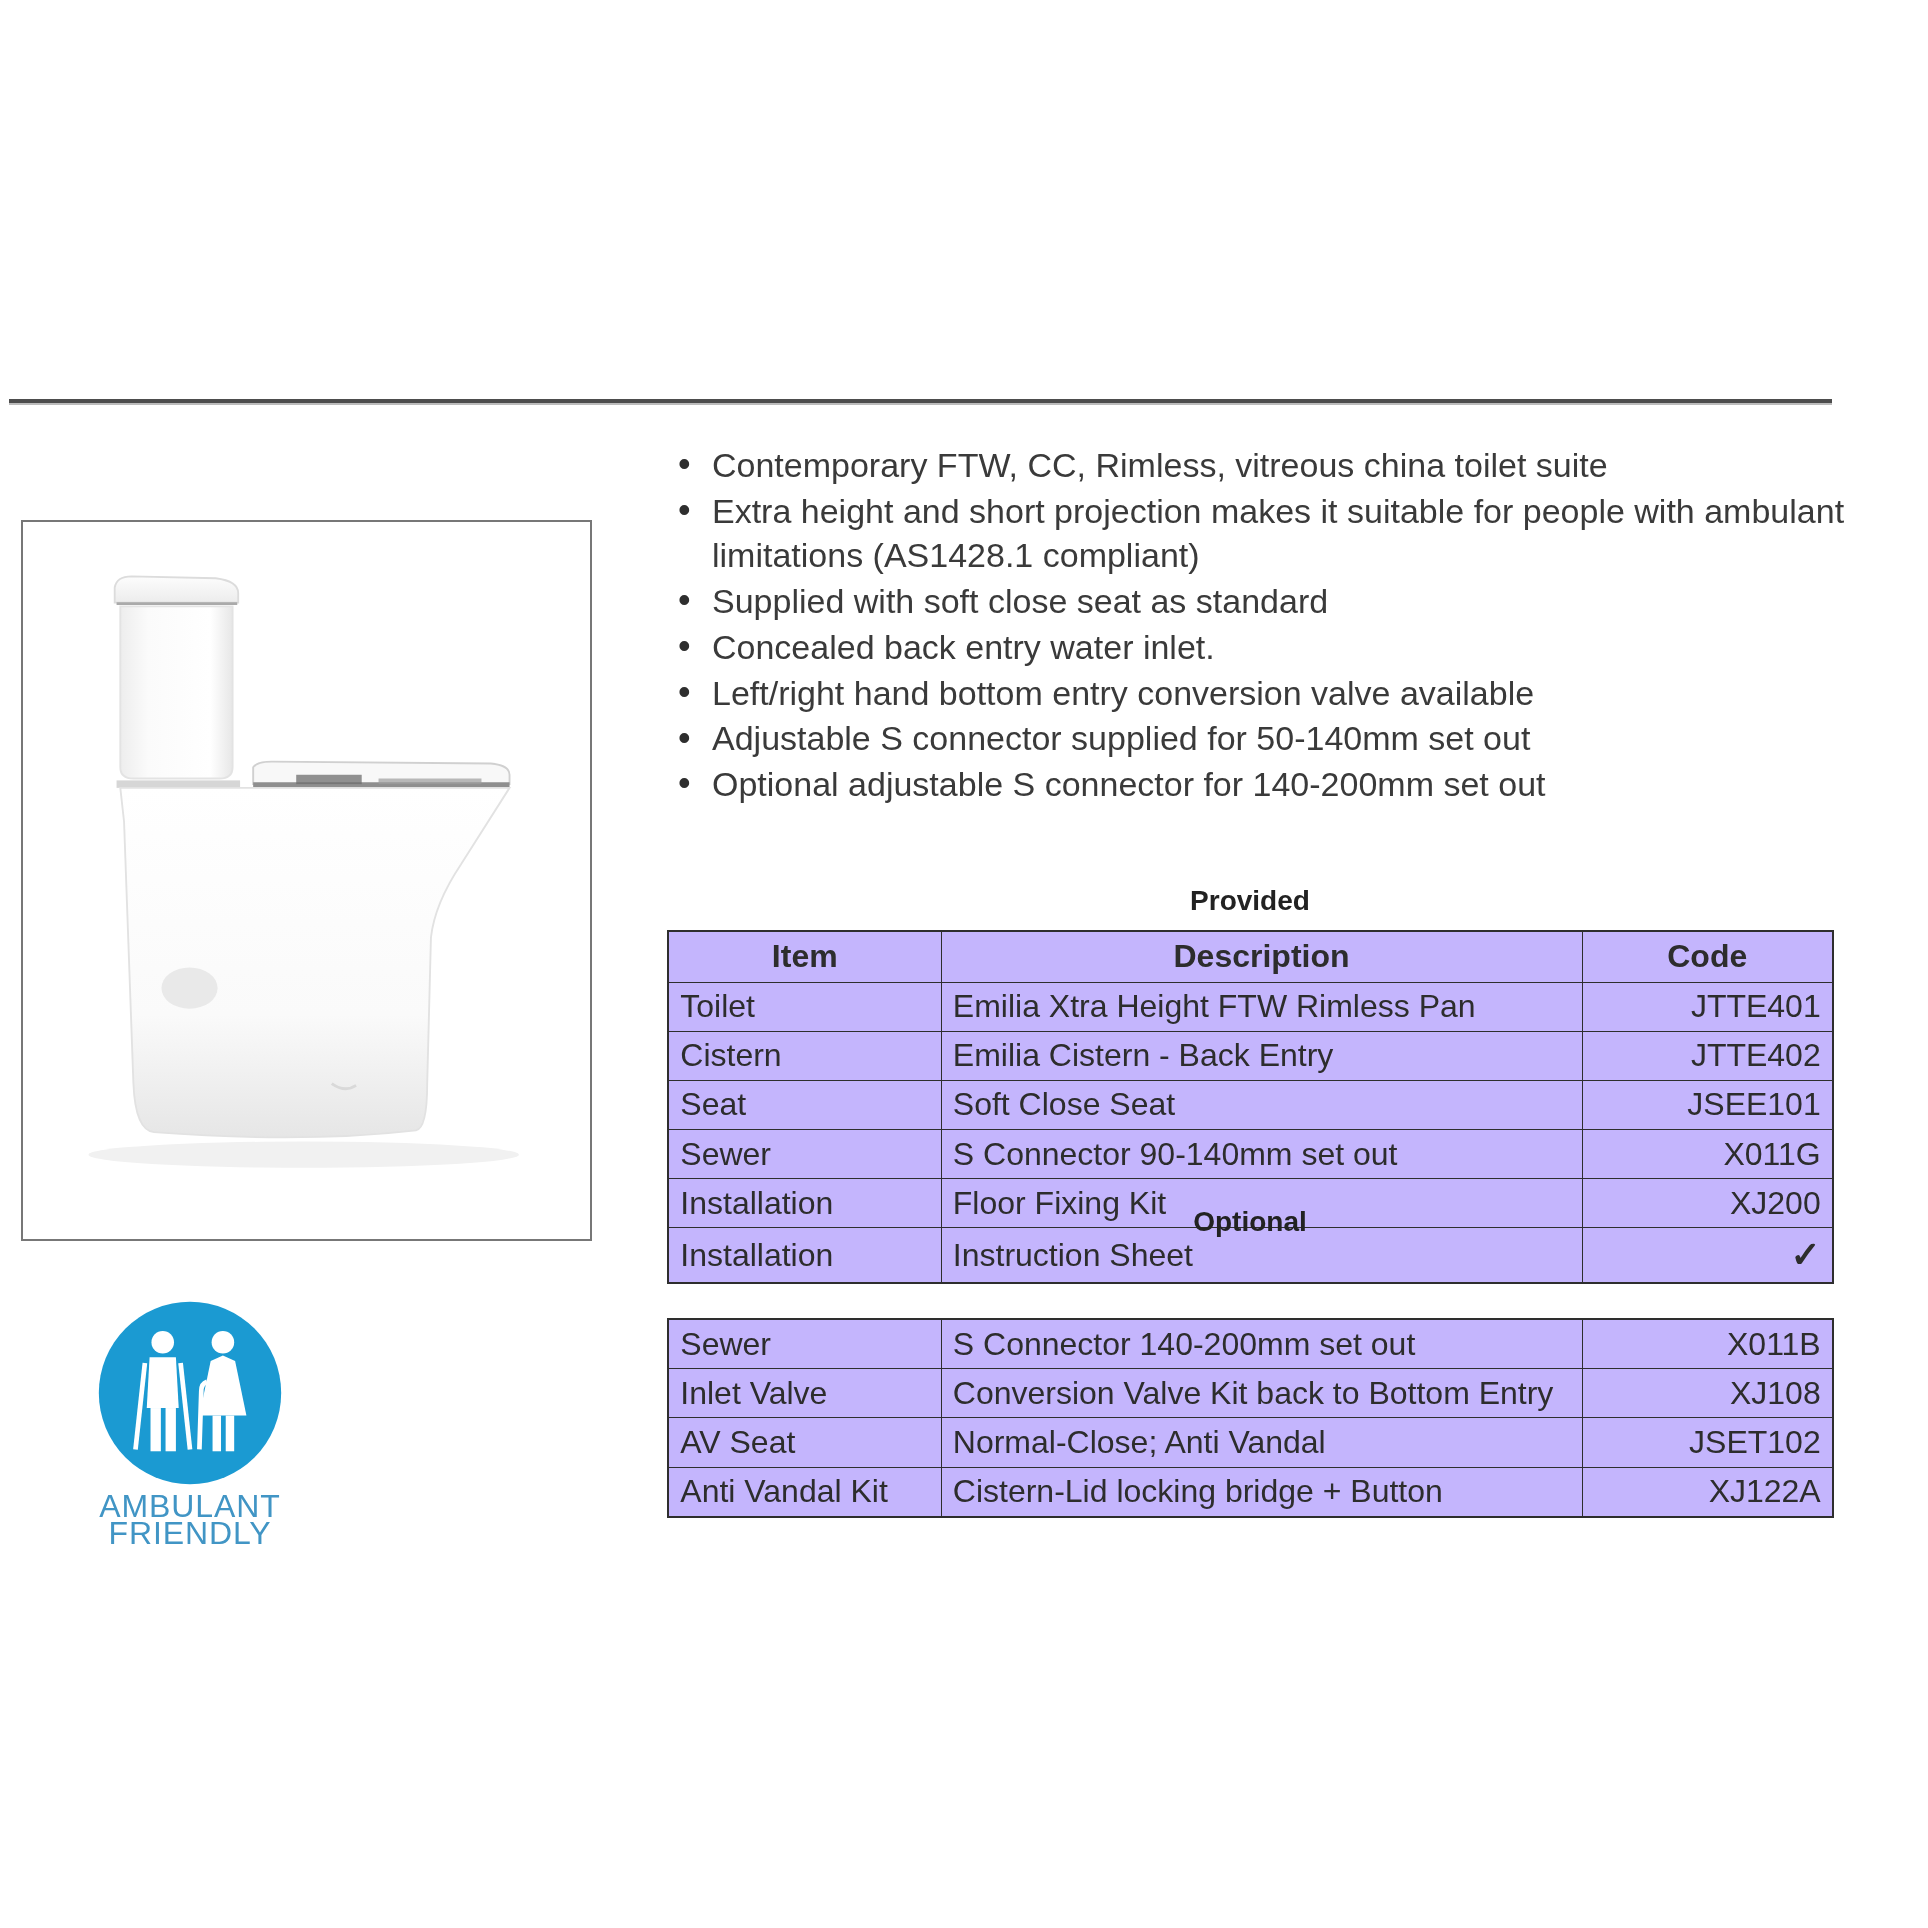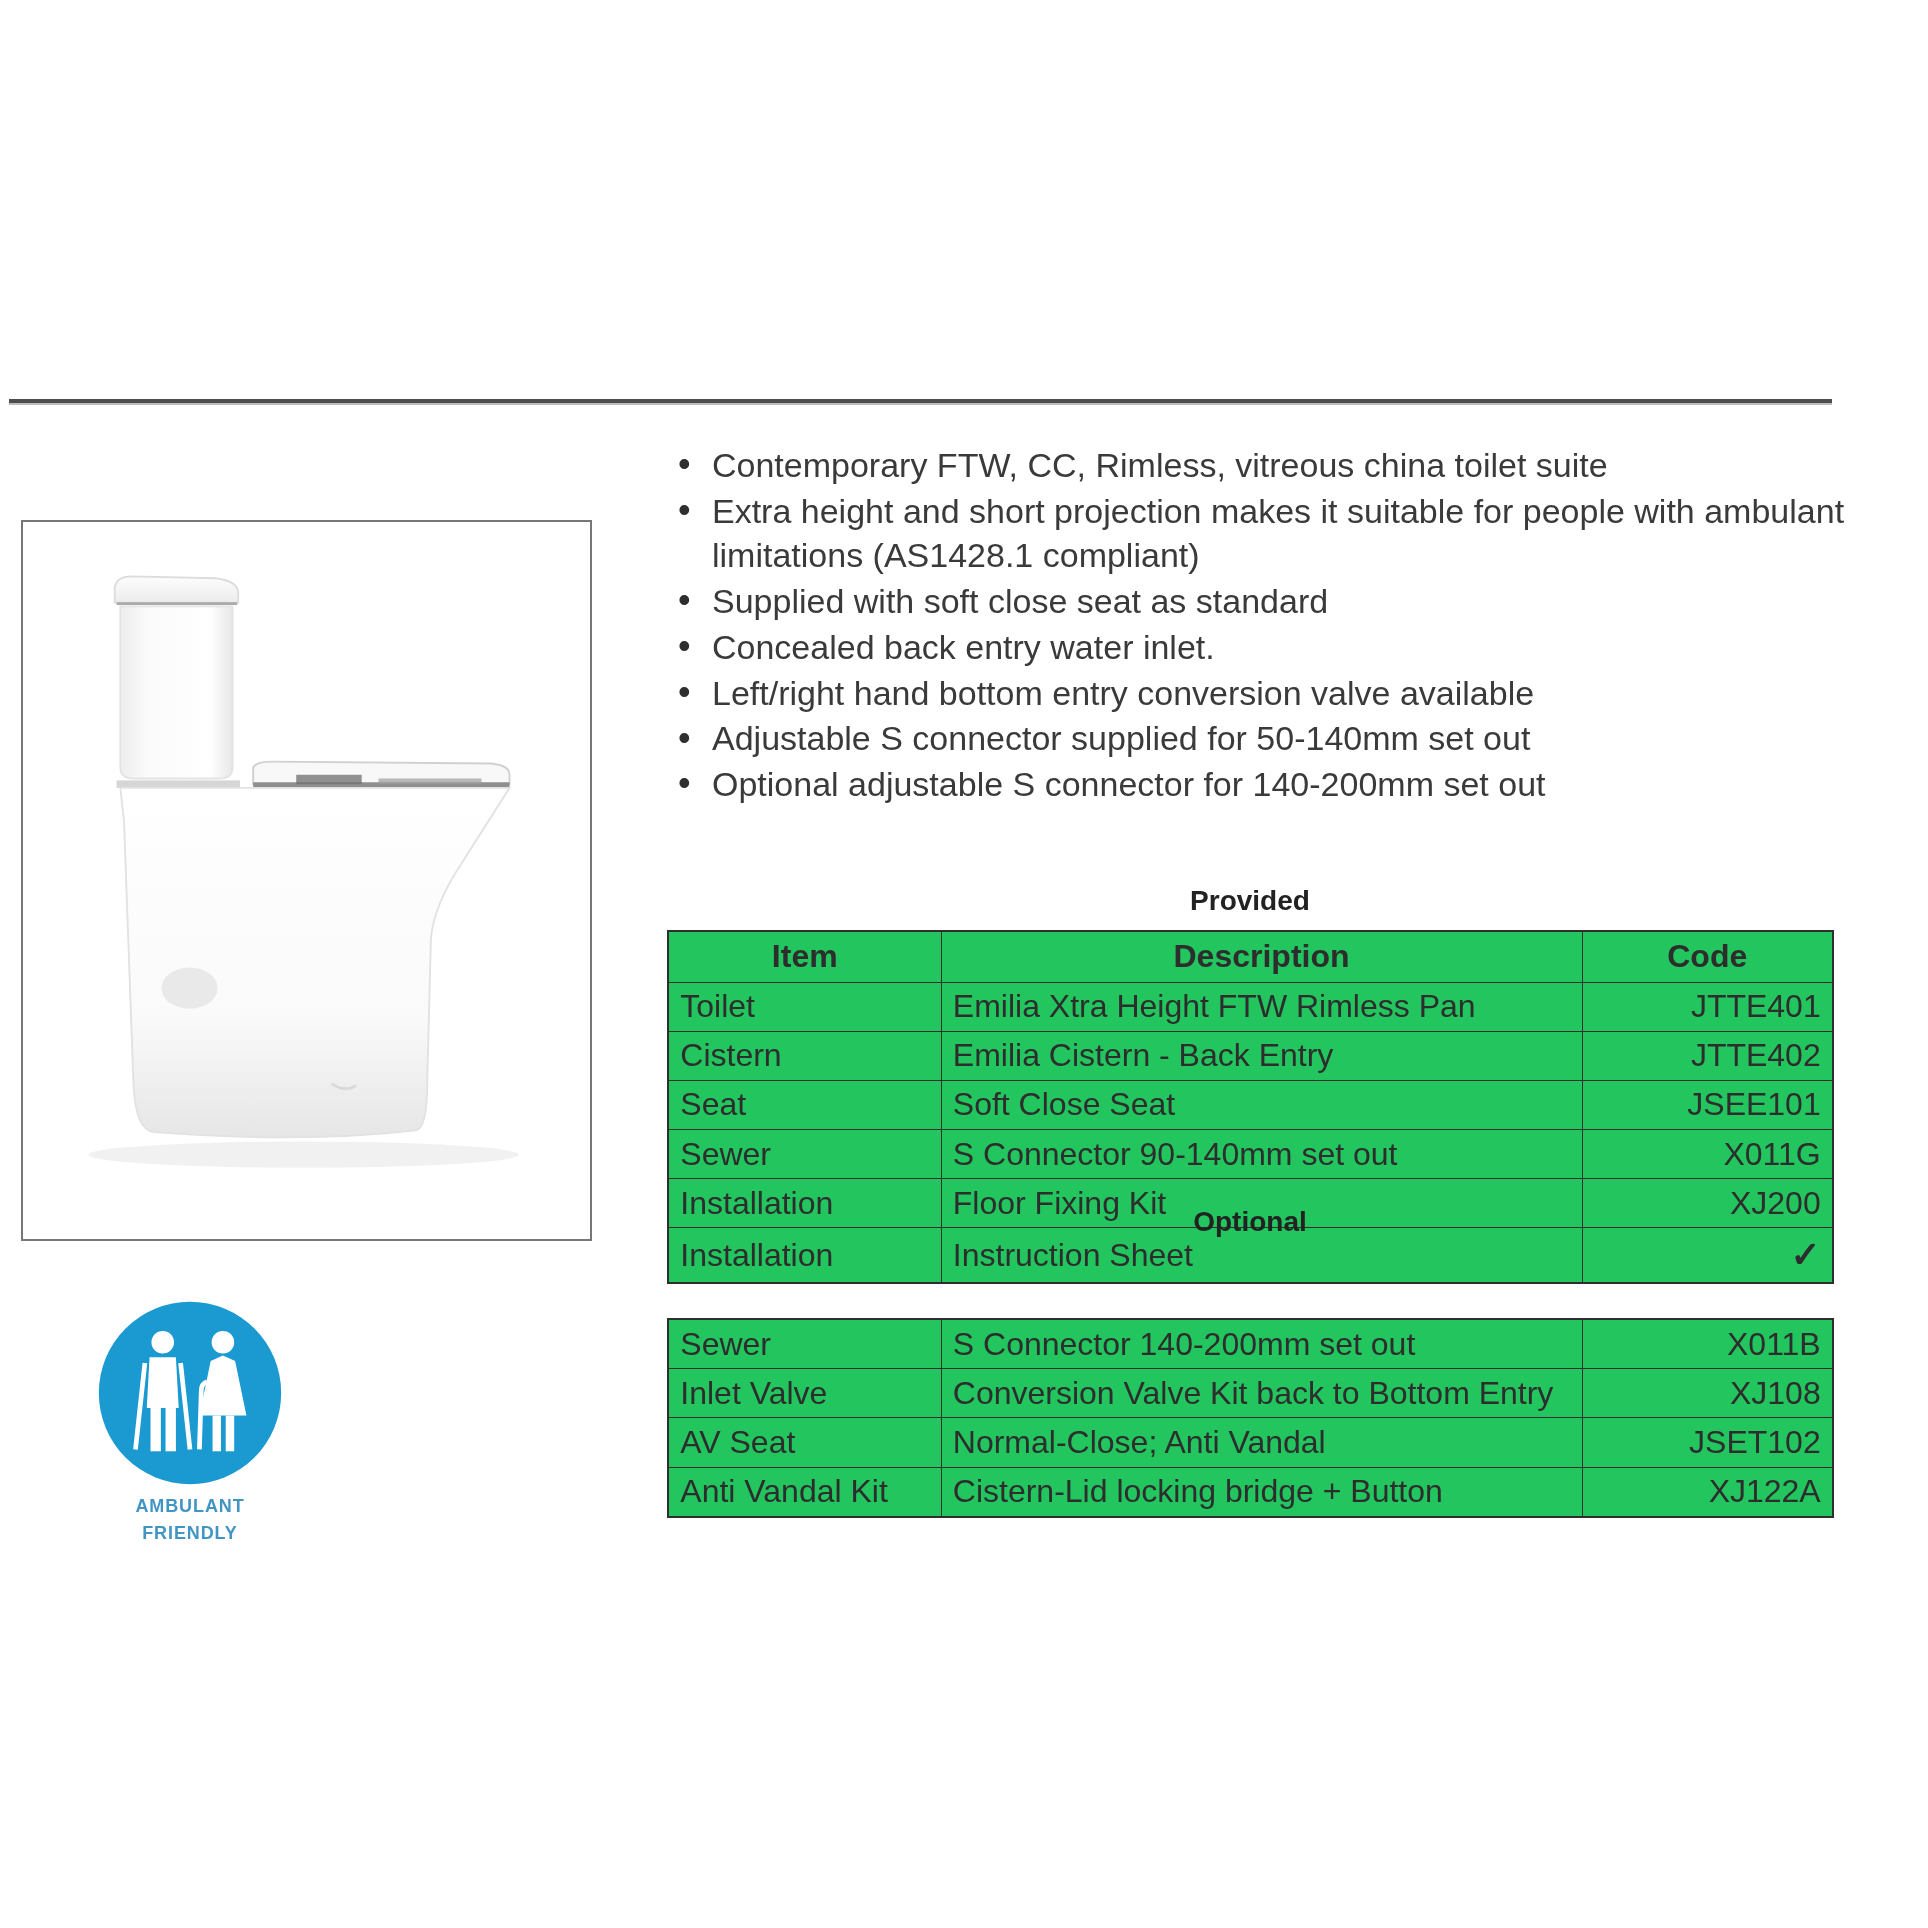--- a/index.html
+++ b/index.html
@@ -42,42 +42,42 @@
     position:absolute;left:667px;width:1166px;text-align:center;
     font-size:28px;font-weight:bold;color:#222222;
   }
   #provided-title{top:885px;}
   #optional-title{top:1206px;text-align:center;}
 
   
   .spec-table{
     position:absolute;left:667px;width:1166px;
     border-collapse:collapse;table-layout:fixed;
-    font-size:32px;color:#2d2d2d;background:#22c55e;
+    font-size:32px;color:#2d2d2d;background:#c4b5fd;
   }
   #provided-table{top:930px;}
   #optional-table{top:1318px;}
   .spec-table col.c-item{width:273px;}
   .spec-table col.c-desc{width:641px;}
   .spec-table col.c-code{width:251px;}
   .spec-table th,.spec-table td{
     border:1.9px solid #2e2e2e;box-sizing:border-box;
     padding:5.6px 11.3px;white-space:nowrap;overflow:hidden;
   }
   .spec-table th{font-weight:bold;text-align:center;height:51px;padding:5.6px 3.8px;}
   .spec-table td{height:47px;margin-top:40px;}
   .spec-table td.code-cell{text-align:right;}
   .spec-table{border:2.8px solid #2e2e2e;}
   .check-glyph{font-weight:bold;font-size:36px;}
 
   
   .badge{position:absolute;left:90px;top:1299px;width:200px;text-align:center;}
   .badge svg{display:block;margin:0 auto;}
   .badge-caption{
-    margin-top:5.6px;font-size:18px;font-weight:bold;line-height:27px;
+    margin-top:5.6px;font-size:32px;font-weight:normal;line-height:27px;
     letter-spacing:0.9px;
   }
 </style>
 </head>
 <body>
 
 <div id="page">
 
   <div class="top-rule"></div>
 

